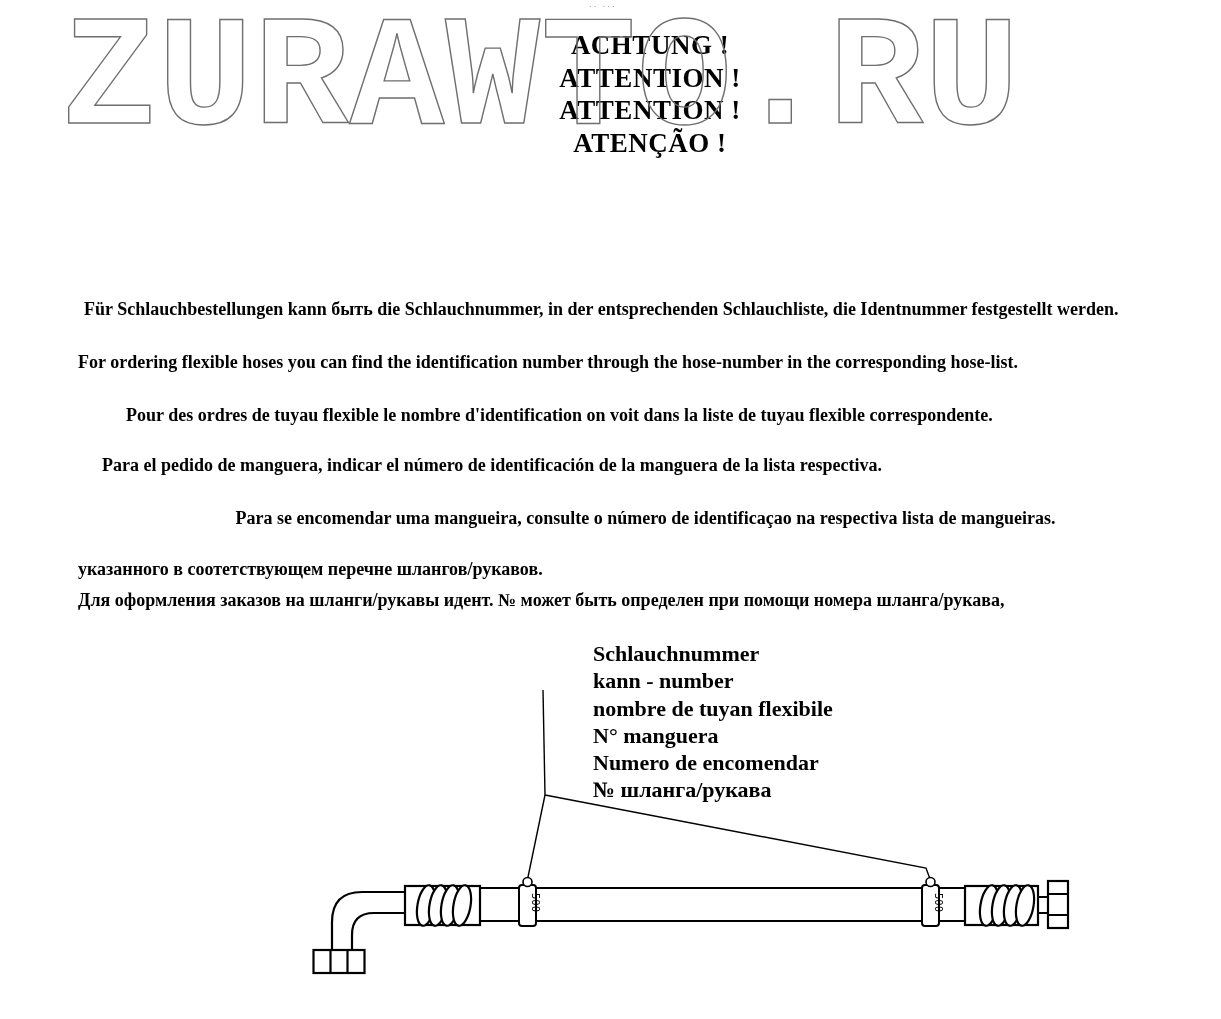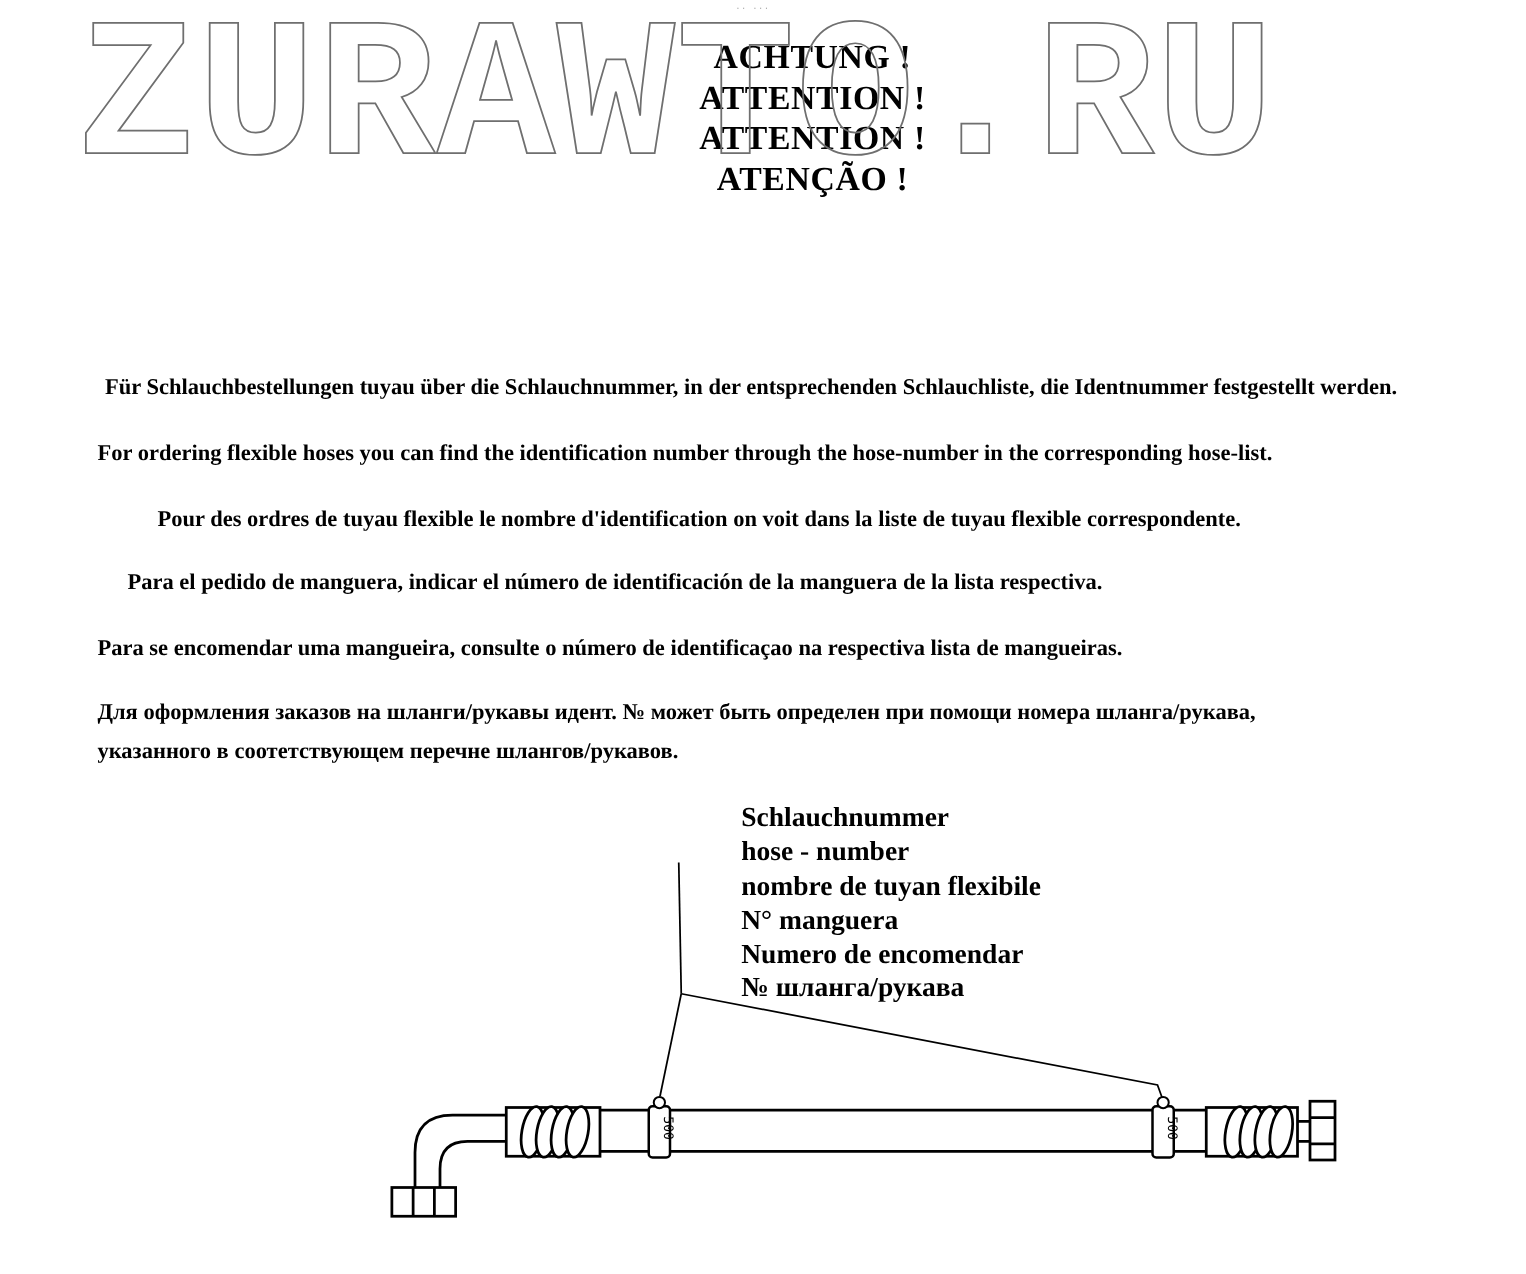--- a/index.html
+++ b/index.html
@@ -16,21 +16,21 @@
 
   .heading{position:absolute;left:330px;top:29px;width:640px;text-align:center;z-index:3;}
   .heading div{font-weight:bold;font-size:27px;line-height:32.6px;letter-spacing:0.5px;}
 
   .para{position:absolute;left:78px;width:1135px;font-weight:bold;font-size:18px;
         line-height:31px;white-space:nowrap;z-index:3;}
   #p1{top:276px;left:84px;}
   #p2{top:329px;}
   #p3{top:382px;margin-left:48px;}
   #p4{top:432px;margin-left:24px;}
-  #p5{top:485px;}
+  #p5{top:485px;text-align:center;}
   #p6{top:536px;}
 
   .hose-label{position:absolute;left:553px;top:640px;z-index:3;margin-left:40px;}
   .hose-label div{font-weight:bold;font-size:22px;line-height:27.3px;white-space:nowrap;}
 
   svg.drawing{position:absolute;left:280px;top:680px;z-index:1;}
   svg.drawing *{vector-effect:none;}
 </style>
 </head>
 <body>
@@ -41,33 +41,33 @@
 
   <div class="heading">
     <div>ACHTUNG !</div>
     <div>ATTENTION !</div>
     <div>ATTENTION !</div>
     <div>ATENÇÃO !</div>
   </div>
 
   <div class="watermark">ZURAWTO.RU</div>
 
-  <p class="para" id="p1">Für Schlauchbestellungen tuyau über die Schlauchnummer, in der entsprechenden Schlauchliste, die Identnummer festgestellt werden.</p>
+  <p class="para" id="p1">Für Schlauchbestellungen kann быть die Schlauchnummer, in der entsprechenden Schlauchliste, die Identnummer festgestellt werden.</p>
   <p class="para" id="p2">For ordering flexible hoses you can find the identification number through the hose-number in the corresponding hose-list.</p>
   <p class="para" id="p3">Pour des ordres de tuyau flexible le nombre d'identification on voit dans la liste de tuyau flexible correspondente.</p>
   <p class="para" id="p4">Para el pedido de manguera, indicar el número de identificación de la manguera de la lista respectiva.</p>
   <p class="para" id="p5">Para se encomendar uma mangueira, consulte o número de identificaçao na respectiva lista de mangueiras.</p>
   <p class="para" id="p6">
+    <span style="display:block">указанного в соотетствующем перечне шлангов/рукавов.</span>
     <span style="display:block">Для оформления заказов на шланги/рукавы идент.  № может быть определен при помощи номера шланга/рукава,</span>
-    <span style="display:block">указанного в соотетствующем перечне шлангов/рукавов.</span>
   </p>
 
   <div class="hose-label">
     <div>Schlauchnummer</div>
-    <div>hose - number</div>
+    <div>kann - number</div>
     <div>nombre de tuyan flexibile</div>
     <div>N° manguera</div>
     <div>Numero de encomendar</div>
     <div>№ шланга/рукава</div>
   </div>
 
   <svg class="drawing" width="840" height="320" viewBox="280 680 840 320">
     <g stroke="#000" fill="none" stroke-width="1.4">
       <path d="M543,690 L545,795"></path>
       <path d="M545,795 L528,877"></path>

